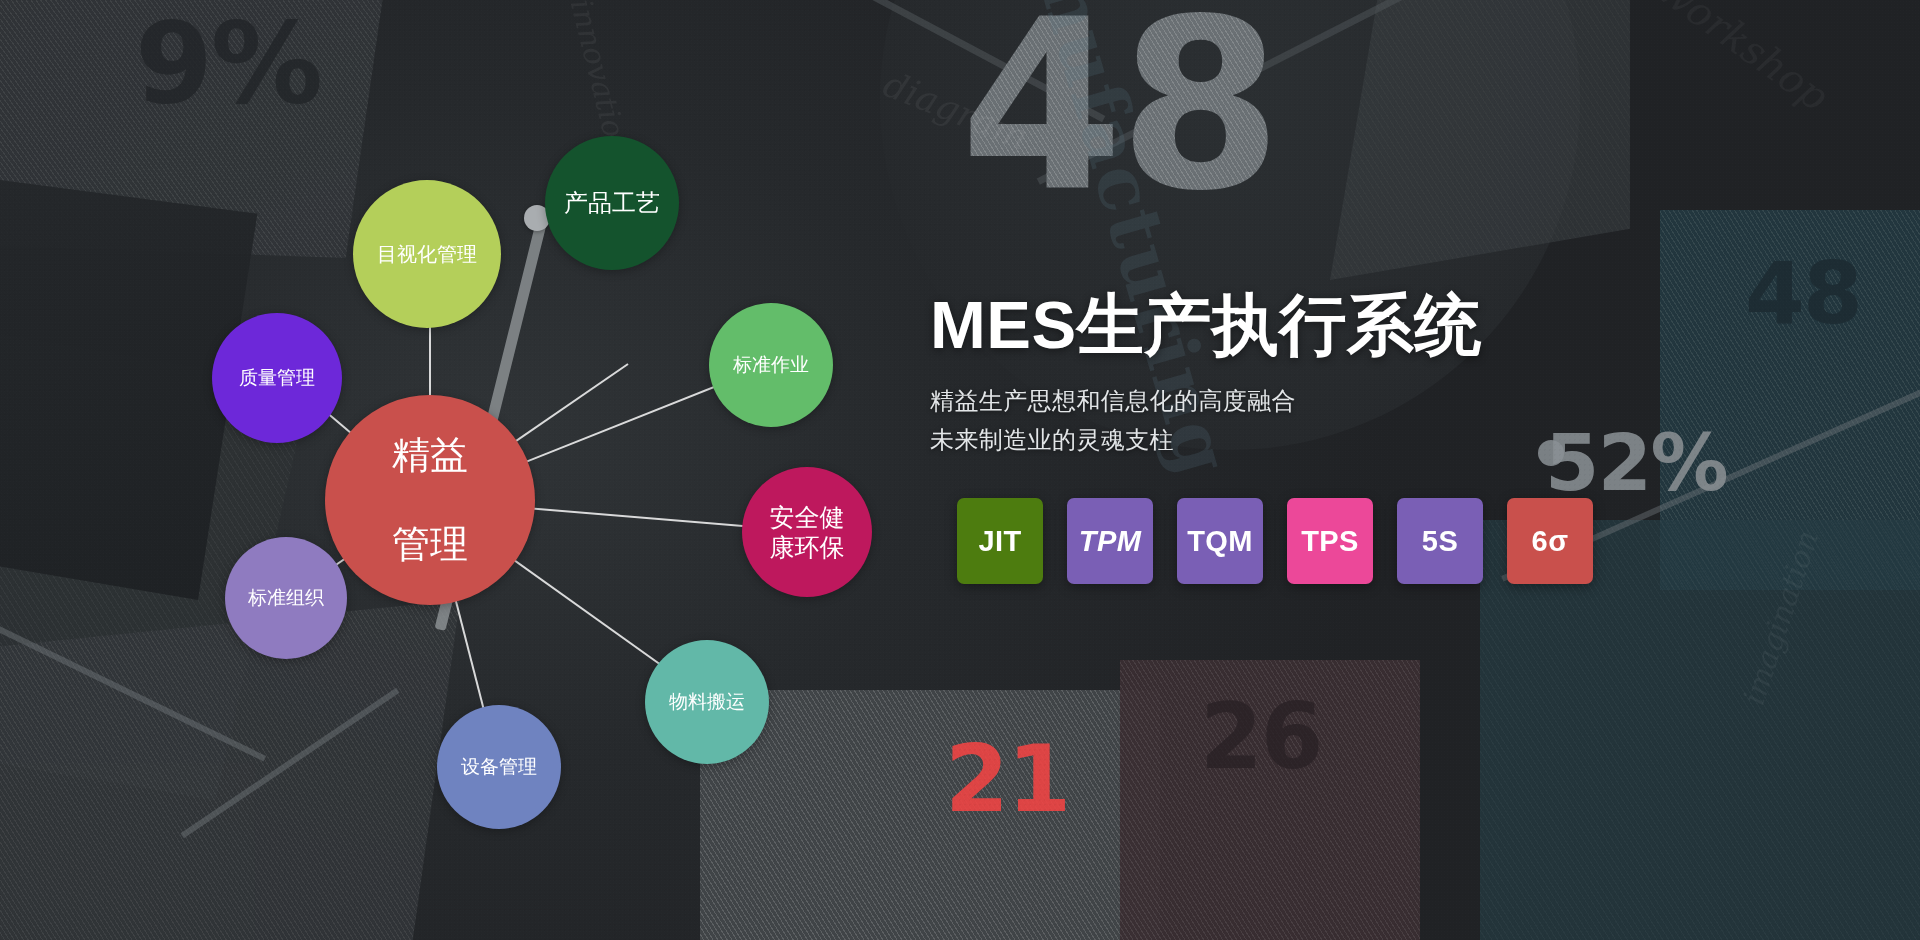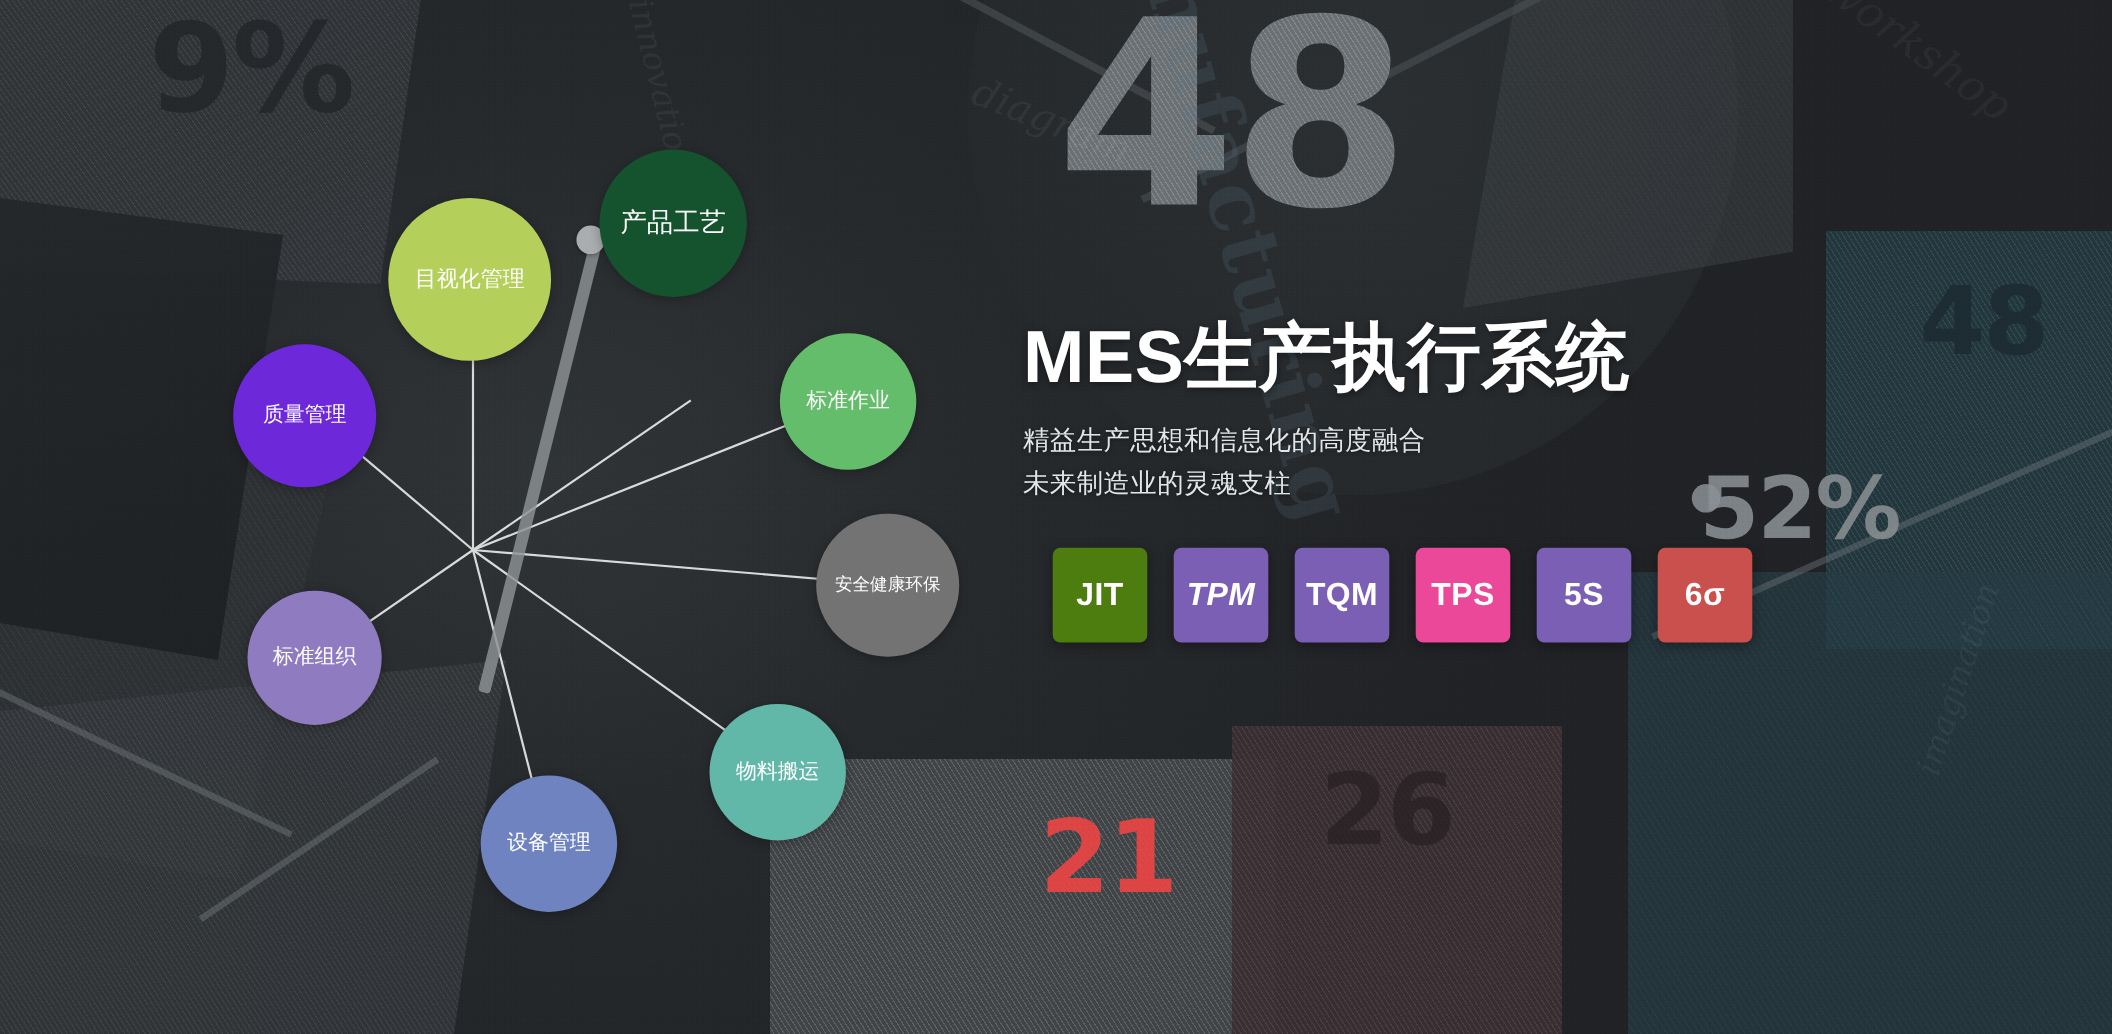--- a/index.html
+++ b/index.html
@@ -192,20 +192,27 @@
         <line x1="430" y1="500" x2="790" y2="530"></line>
         <line x1="430" y1="500" x2="710" y2="700"></line>
         <line x1="430" y1="500" x2="498" y2="765"></line>
       </g>
     </svg>
 
     <div class="stem" style="left:536px;top:222px;width:11px;height:420px;
                 transform:rotate(14deg);opacity:.82;"></div>
     <div class="stemdot" style="left:524px;top:205px;"></div>
 
+    <div class="node node-hub" style="left:325px;top:395px;width:210px;height:210px;
+                background:#c9504c;font-size:38px;">
+      <span>
+        <span>精益</span><br>
+        <span>管理</span>
+      </span>
+    </div>
 
     <div class="node" style="left:353px;top:180px;width:148px;height:148px;
                 background:#b4cf5a;font-size:20px;">
       <span>目视化管理</span>
     </div>
 
     <div class="node" style="left:545px;top:136px;width:134px;height:134px;
                 background:#14532d;font-size:24px;">
       <span>产品工艺</span>
     </div>
@@ -219,21 +226,21 @@
                 background:#63bd6a;font-size:19px;">
       <span>标准作业</span>
     </div>
 
     <div class="node" style="left:225px;top:537px;width:122px;height:122px;
                 background:#8f7bc0;font-size:19px;">
       <span>标准组织</span>
     </div>
 
     <div class="node" style="left:742px;top:467px;width:130px;height:130px;
-                background:#737373;font-size:16px;">
+                background:#be185d;font-size:25px;">
       <span style="max-width:96px;">安全健康环保</span>
     </div>
 
     <div class="node" style="left:645px;top:640px;width:124px;height:124px;
                 background:#62b8a8;font-size:19px;">
       <span>物料搬运</span>
     </div>
 
     <div class="node" style="left:437px;top:705px;width:124px;height:124px;
                 background:#6f83c0;font-size:19px;">

